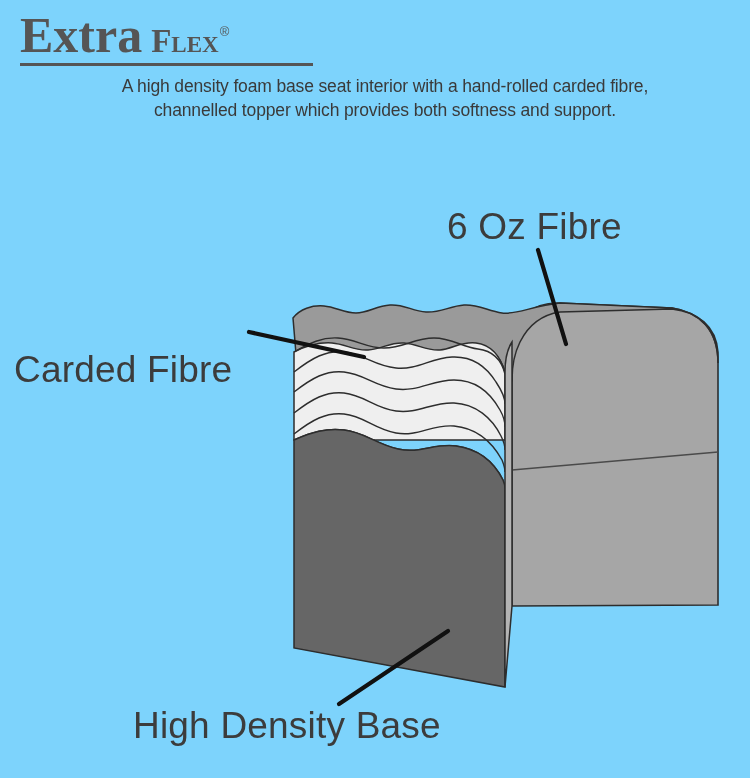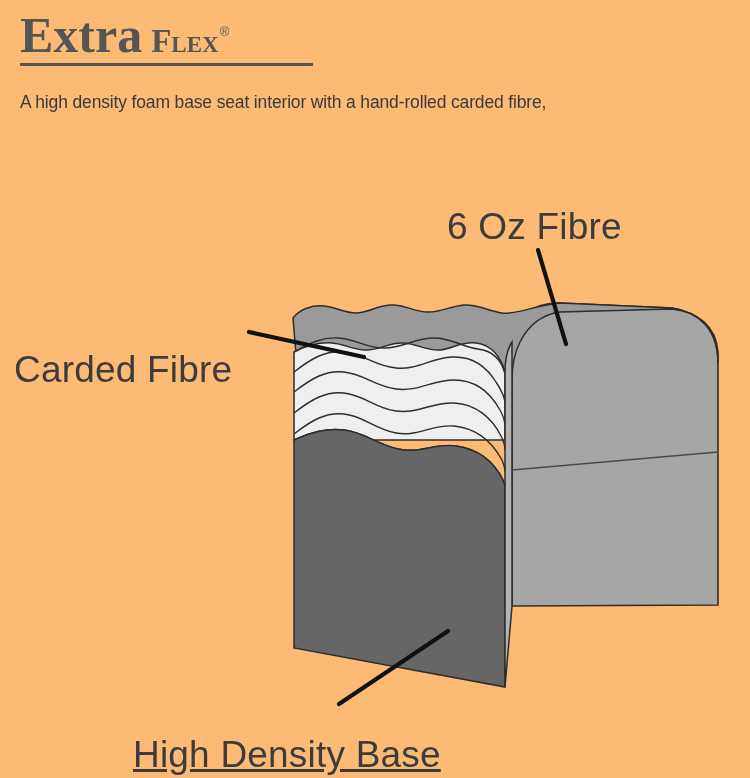--- a/index.html
+++ b/index.html
@@ -13,21 +13,21 @@
     background: #dedede;
     font-family: "Liberation Sans", sans-serif;
     overflow: hidden;
     position: relative;
   }
   #page {
     position: absolute;
     left: 0; top: 0;
     width: 750px;
     height: 778px;
-    background: #fdba74;
+    background: #7dd3fc;
   }
 
   
   .header {
     position: absolute;
     left: 20px;
     top: 10px;
     width: 716px;
   }
   .brand {
@@ -58,26 +58,27 @@
     top: -10px;
     left: 1px;
   }
   .brand-rule {
     width: 293px;
     height: 3px;
     background: #555555;
     margin-top: 1px;
   }
   .subtitle {
-    margin-top: 24px;
+    margin-top: 8px;
     font-size: 17.5px;
     color: #3a3a3a;
     line-height: 1.38;
     letter-spacing: -0.15px;
     width: 730px;
+    text-align: center;
   }
 
   
   .diagram {
     position: absolute;
     left: 0;
     top: 0;
     width: 750px;
     height: 778px;
   }
@@ -86,34 +87,35 @@
   .label {
     position: absolute;
     color: #3c3c3c;
     font-size: 37px;
     font-weight: 400;
     letter-spacing: 0.2px;
     white-space: nowrap;
   }
   .label-6oz   { left: 447px; top: 206px; }
   .label-carded{ left: 14px;  top: 309px; margin-top: 40px; }
-  .label-base  { left: 133px; top: 734px; text-decoration: underline; }
+  .label-base  { left: 133px; top: 705px; }
 </style>
 </head>
 <body>
 
 <div id="page">
 
   <div class="header">
     <div class="brand">
       <span class="brand-main">Extra</span><span class="brand-sub">Flex</span><span class="brand-reg">®</span>
     </div>
     <div class="brand-rule"></div>
     <div class="subtitle">
       <span>A high density foam base seat interior with a hand-rolled carded fibre,</span><br>
+      <span>channelled topper which provides both softness and support.</span>
     </div>
   </div>
 
   <svg class="diagram" viewBox="0 0 750 778" width="750" height="778">
 
     <path d="M 512 346
              L 512 606
              L 718 605
              L 718 363
              C 718 330 700 312 672 308

